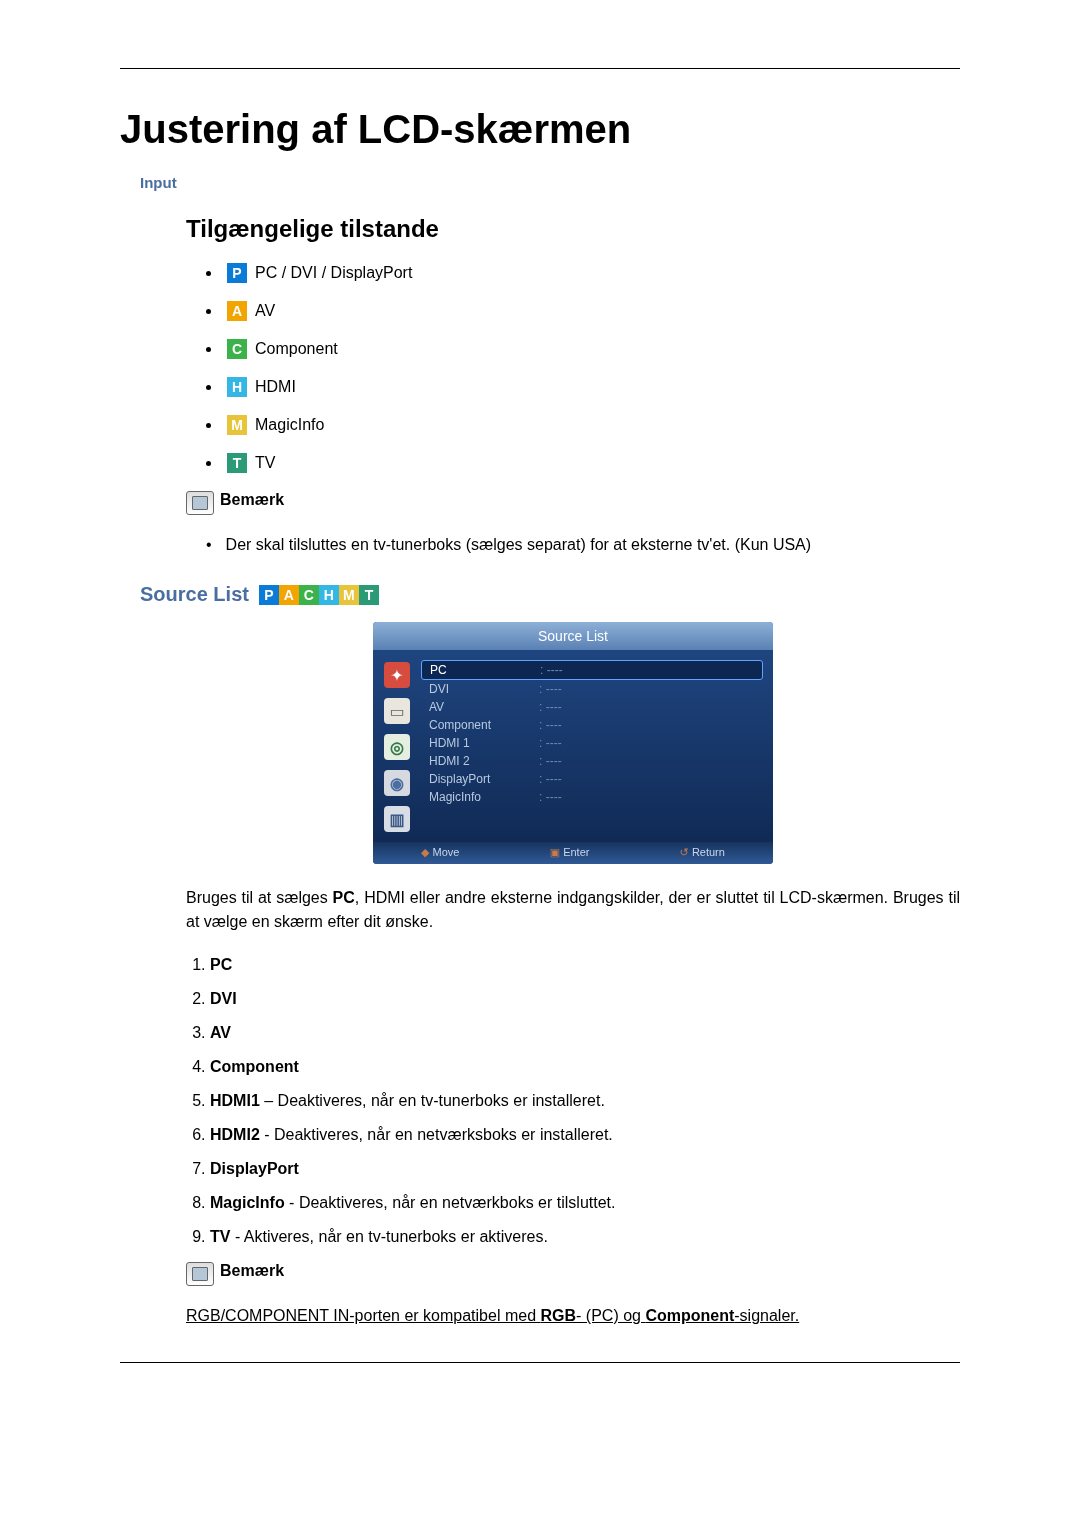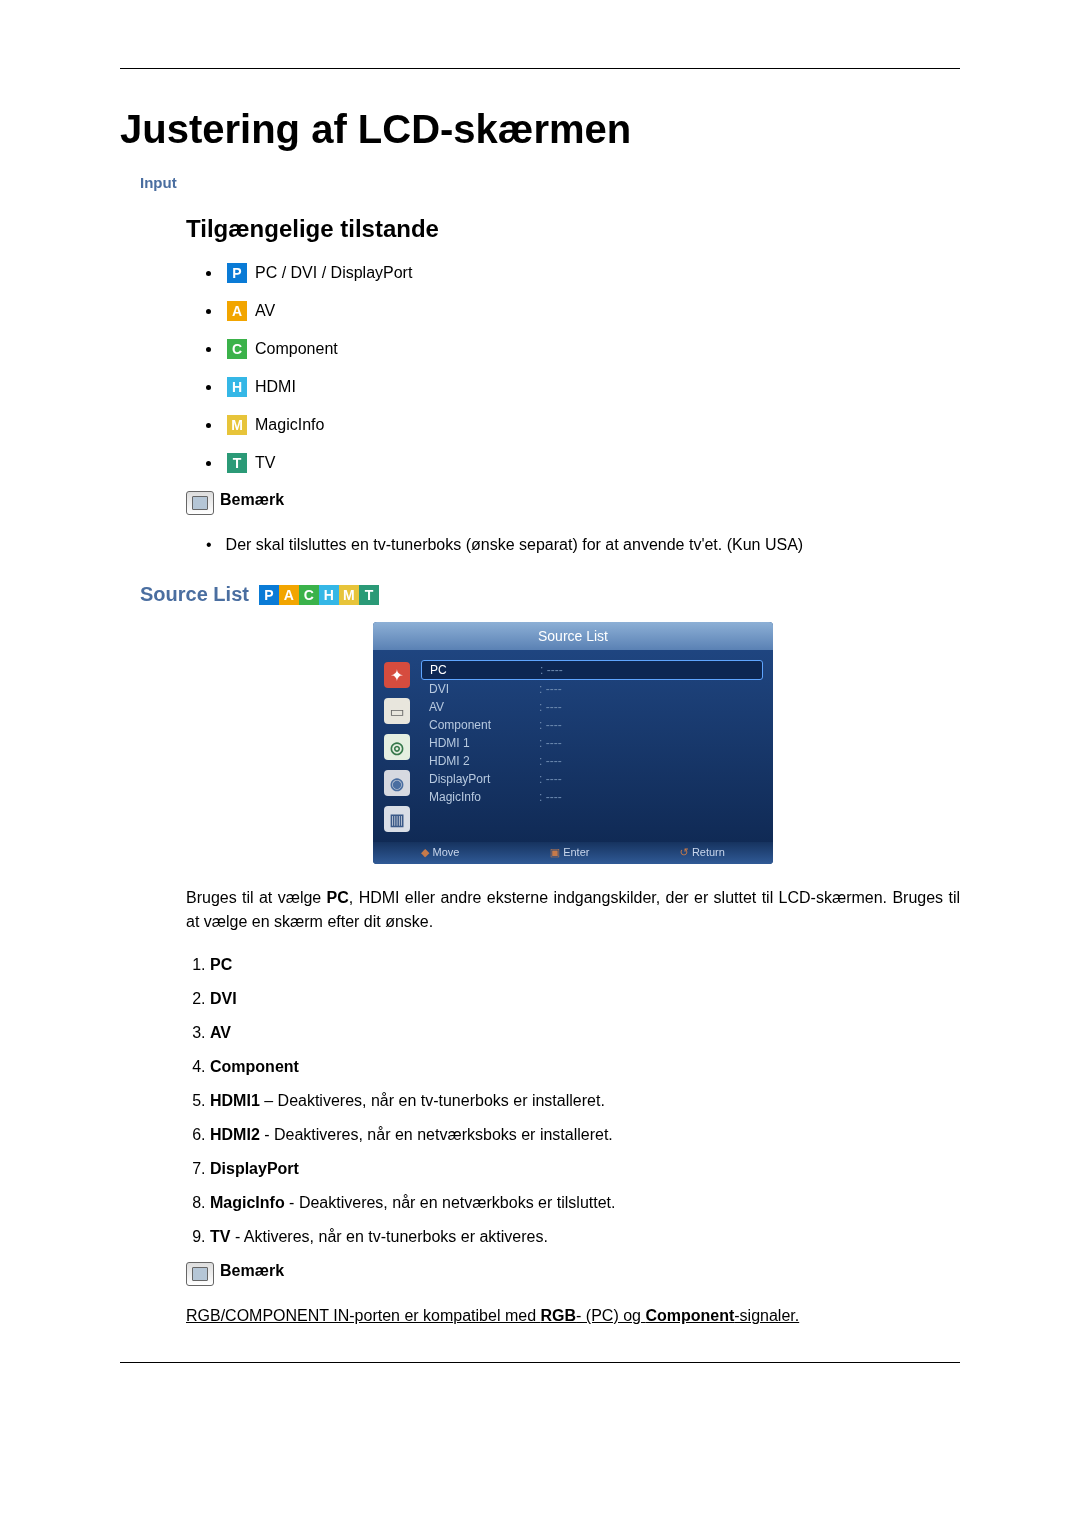--- a/index.html
+++ b/index.html
@@ -222,21 +222,21 @@
         </li>
     </ul>
 
     <div class="note-line">
       <span class="note-icon"></span>
       <span class="note-text">Bemærk</span>
     </div>
 
     <ul class="bullets">
       <li>
-          <span>Der skal tilsluttes en tv-tunerboks (ønske separat) for at anvende tv'et. (Kun USA)</span>
+          <span>Der skal tilsluttes en tv-tunerboks (sælges separat) for at eksterne tv'et. (Kun USA)</span>
         </li>
     </ul>
   </div>
 
   <div class="source-head">
     <span class="lbl">Source List</span>
     <span class="icon-strip">
       <span class="mode-icon mi-p">P</span>
       <span class="mode-icon mi-a">A</span>
       <span class="mode-icon mi-c">C</span>
@@ -293,21 +293,21 @@
         </div>
       </div>
       <div class="osd-foot">
         <span><span class="k">◆ </span><span>Move</span></span>
         <span><span class="k">▣ </span><span>Enter</span></span>
         <span><span class="k">↺ </span><span>Return</span></span>
       </div>
     </div>
 
     <p class="para">
-      <span>Bruges til at vælge </span><span class="b">PC</span><span>, HDMI eller andre eksterne indgangskilder, der er sluttet til LCD-skærmen. Bruges til at vælge en skærm efter dit ønske.</span>
+      <span>Bruges til at sælges </span><span class="b">PC</span><span>, HDMI eller andre eksterne indgangskilder, der er sluttet til LCD-skærmen. Bruges til at vælge en skærm efter dit ønske.</span>
     </p>
 
     <ol class="num">
       <li><span class="b">PC</span></li>
       <li><span class="b">DVI</span></li>
       <li><span class="b">AV</span></li>
       <li><span class="b">Component</span></li>
       <li><span class="b">HDMI1</span><span> ‒ Deaktiveres, når en tv-tunerboks er installeret.</span></li>
       <li><span class="b">HDMI2</span><span> - Deaktiveres, når en netværksboks er installeret.</span></li>
       <li><span class="b">DisplayPort</span></li>

